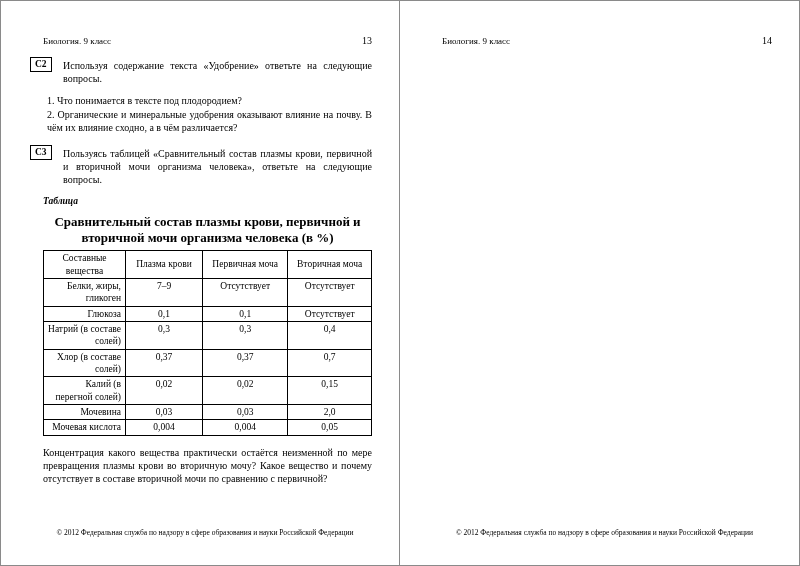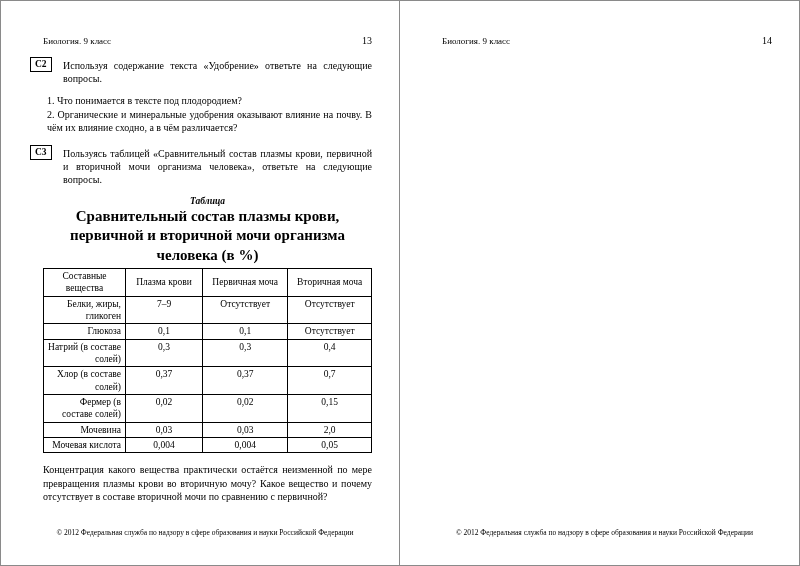--- a/index.html
+++ b/index.html
@@ -56,28 +56,28 @@
     text-align: justify;
   }
   .questions {
     margin-left: 4px;
     margin-bottom: 13px;
   }
   .table-caption {
     font-size: 9.5px;
     font-style: italic;
     font-weight: bold;
-    text-align: center;
+    text-align: left;
     margin-top: 1px;
   }
   .table-title {
-    font-size: 15px;
+    font-size: 13px;
     font-weight: bold;
     text-align: center;
-    margin: 1px 0 3px 0;
+    margin: 8px 0 3px 0;
     line-height: 1.3;
   }
   table.data-table {
     border-collapse: collapse;
     width: 100%;
     table-layout: fixed;
     font-size: 9.5px;
     line-height: 1.3;
   }
   table.data-table th,
@@ -176,21 +176,21 @@
           <td>0,3</td>
           <td>0,4</td>
         </tr>
         <tr>
           <td class="col-name">Хлор (в составе солей)</td>
           <td>0,37</td>
           <td>0,37</td>
           <td>0,7</td>
         </tr>
         <tr>
-          <td class="col-name">Фермер (в составе солей)</td>
+          <td class="col-name">Калий (в перегной солей)</td>
           <td>0,02</td>
           <td>0,02</td>
           <td>0,15</td>
         </tr>
         <tr>
           <td class="col-name">Мочевина</td>
           <td>0,03</td>
           <td>0,03</td>
           <td>2,0</td>
         </tr>

